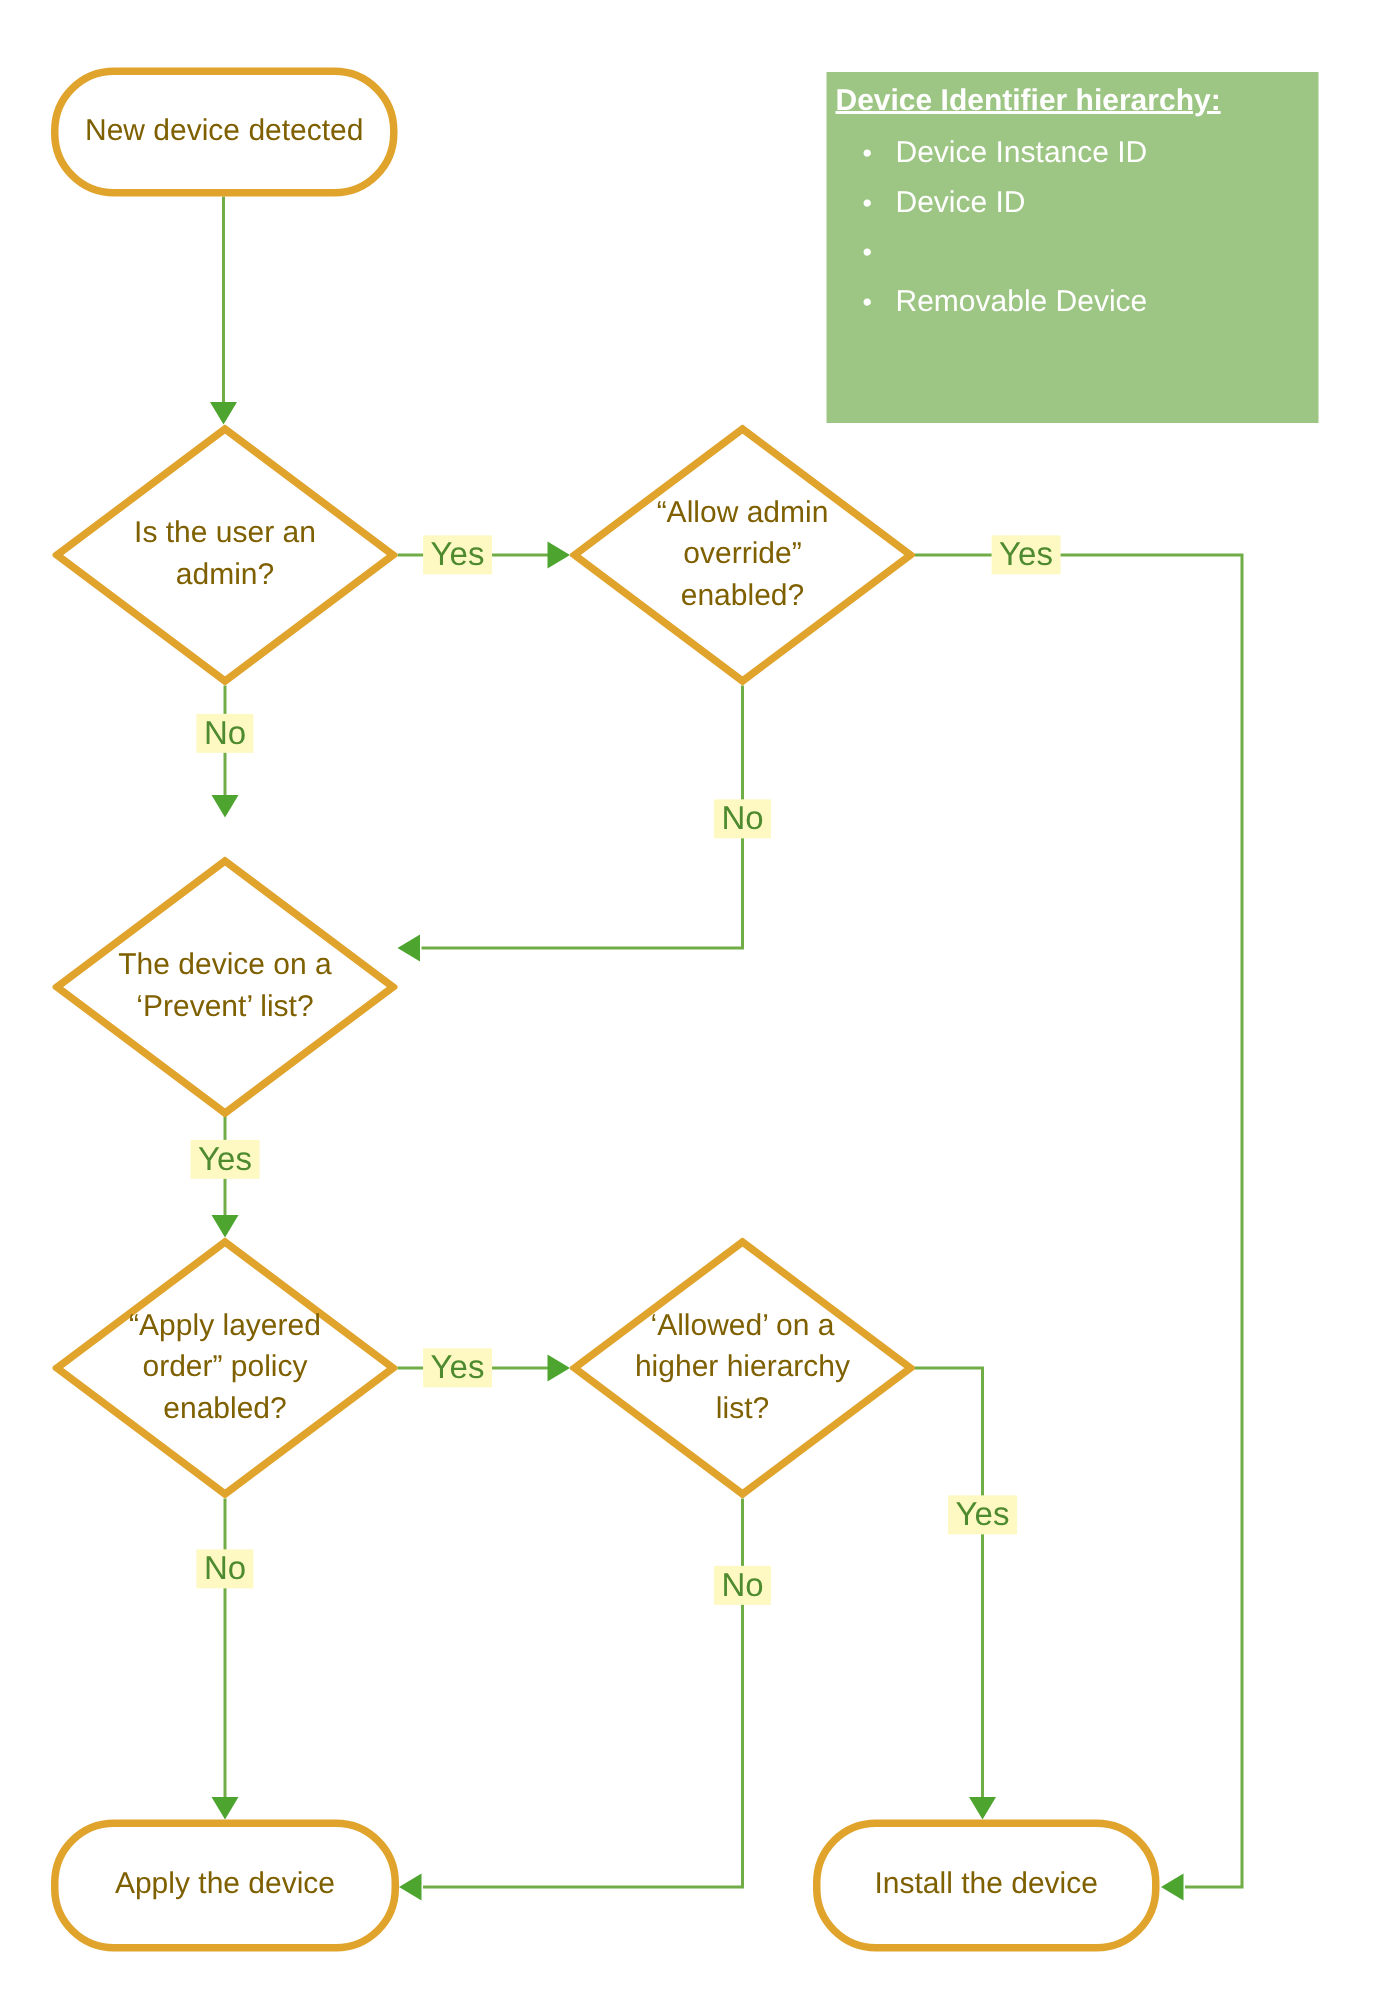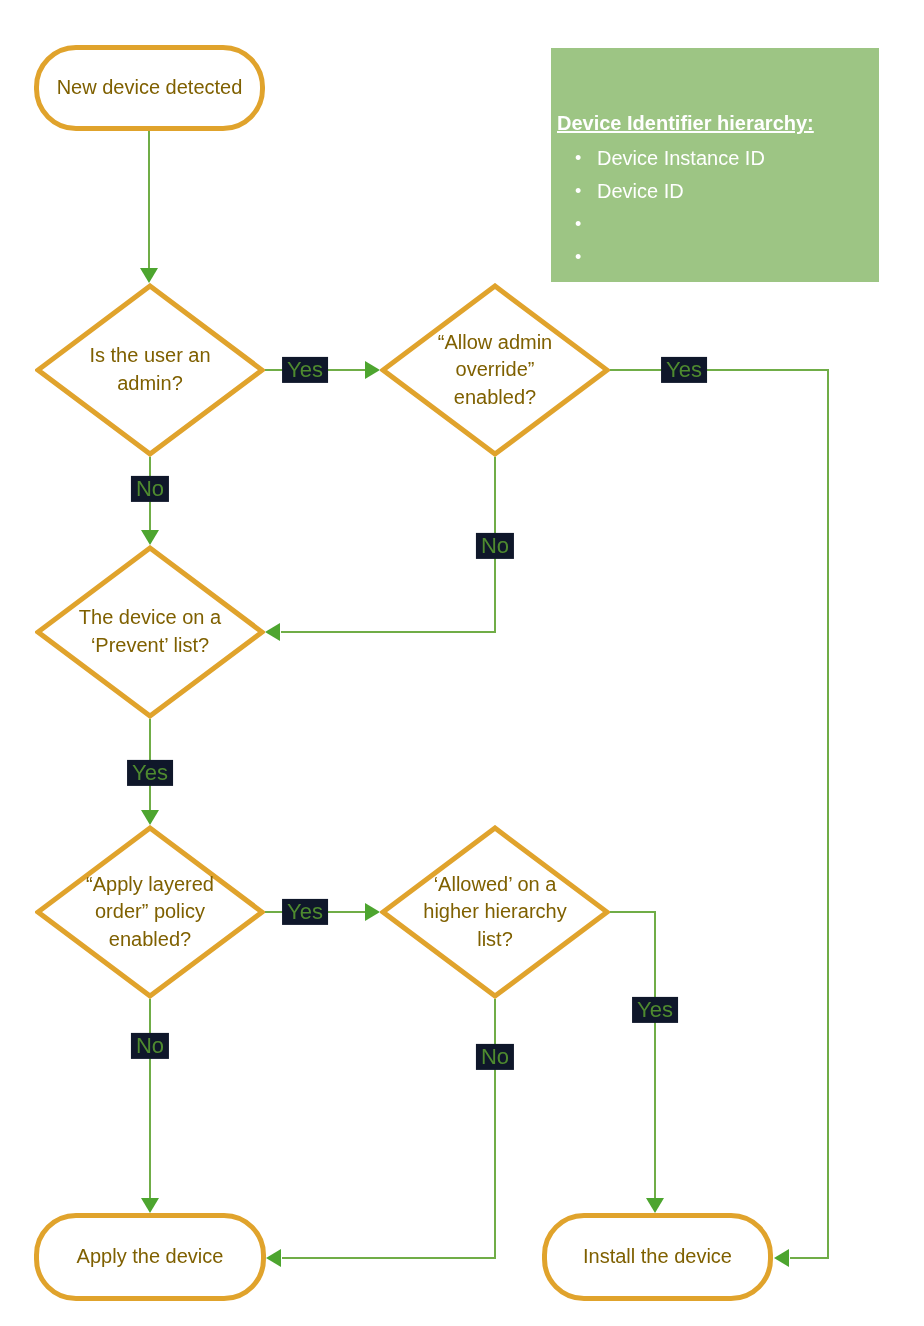--- a/index.html
+++ b/index.html
@@ -22,26 +22,26 @@
         text-align:center;color:var(--node-text);font-size:20px;line-height:1.38;
         white-space:pre-line}
   .pill{background:#fff;border:5px solid var(--shape-orange);border-radius:42px}
   .diamond{background:transparent}
   .diamond svg{position:absolute;inset:0;width:100%;height:100%}
   .diamond-shape{fill:#fff;stroke:var(--shape-orange);stroke-width:5}
   .diamond .dlabel{position:absolute;inset:0;display:flex;align-items:center;
         justify-content:center;text-align:center;white-space:pre-line;padding:0 28px}
 
   .edge-label{position:absolute;transform:translate(-50%,-50%);
-        background:#0f172a;padding:1px 5px;color:var(--label-green);
+        background:#fef9c3;padding:1px 5px;color:var(--label-green);
         font-size:22px;line-height:1.1}
 
   .note{position:absolute;left:551px;top:48px;width:328px;height:234px;
         background:var(--note-bg);color:var(--note-text);
-        display:flex;flex-direction:column;justify-content:flex-end;
+        display:flex;flex-direction:column;justify-content:flex-start;
         padding:8px 6px 8px 6px;font-size:20px}
   .note-title{font-weight:bold;text-decoration:underline;margin-bottom:7px}
   .note ul{list-style:none}
   .note li{display:flex;line-height:33px}
   .note .bullet{width:22px;margin-left:18px;flex:0 0 auto;font-size:18px}
 </style>
 </head>
 <body>
 
 <div class="canvas">
@@ -93,21 +93,21 @@
 
   <div class="node diamond" style="left:380px;top:283px;width:230px;height:174px">
     <svg viewBox="0 0 230 174">
       <polygon class="diamond-shape" points="115,3 227,87 115,171 3,87"></polygon>
     </svg>
     <div class="dlabel">“Allow admin
 override”
 enabled?</div>
   </div>
 
-  <div class="node diamond" style="left:35px;top:545px;width:230px;height:174px">
+  <div class="node diamond" style="left:35px;top:571px;width:230px;height:174px">
     <svg viewBox="0 0 230 174">
       <polygon class="diamond-shape" points="115,3 227,87 115,171 3,87"></polygon>
     </svg>
     <div class="dlabel">The device on a
 ‘Prevent’ list?</div>
   </div>
 
   <div class="node diamond" style="left:35px;top:825px;width:230px;height:174px">
     <svg viewBox="0 0 230 174">
       <polygon class="diamond-shape" points="115,3 227,87 115,171 3,87"></polygon>
@@ -153,17 +153,18 @@
       </li>
       <li>
         <span class="bullet">•</span>
         <span>Device ID</span>
       </li>
       <li>
         <span class="bullet">•</span>
       </li>
       <li>
         <span class="bullet">•</span>
+        <span>Removable Device</span>
       </li>
     </ul>
   </div>
 
 </div>
 
 </body></html>

